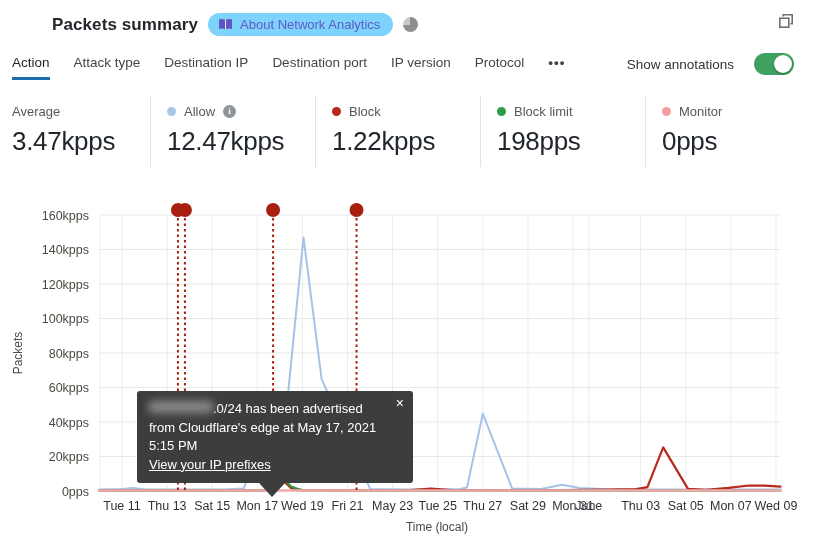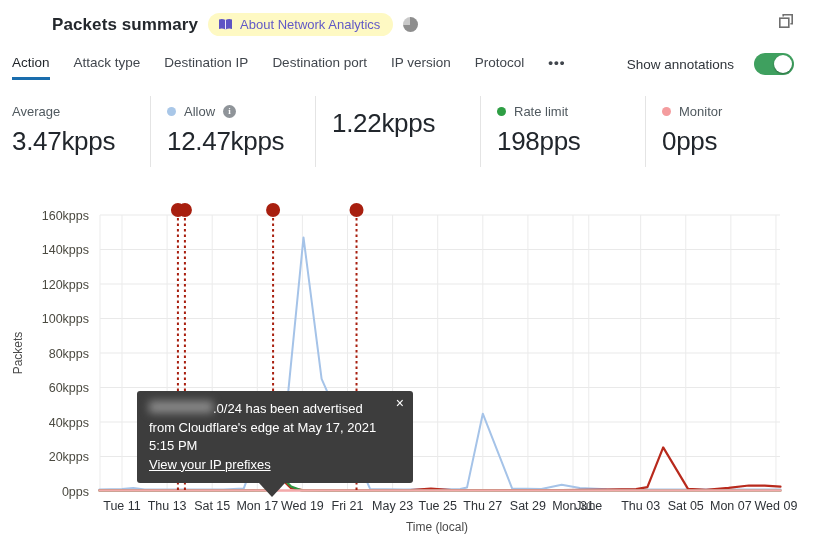--- a/index.html
+++ b/index.html
@@ -2,21 +2,21 @@
 <html><head>
 <meta charset="utf-8">
 <style>
   * { margin:0; padding:0; box-sizing:border-box; }
   html,body { background:#fff; }
   body { font-family:"Liberation Sans", sans-serif; width:816px; height:545px; position:relative; overflow:hidden; color:#24282d; }
 
   
   .header { position:absolute; left:12px; top:13px; display:flex; align-items:center; gap:10px;margin-left:40px; }
   .page-title { font-size:17px; font-weight:700; color:#24282d; letter-spacing:.1px; }
-  .badge { display:flex; align-items:center; gap:7px; background:#fef9c3; color:#6159c7; border-radius:14px; padding:4px 13px 4px 10px; font-size:13px; cursor:pointer; }
+  .badge { display:flex; align-items:center; gap:7px; background:#7dd3fc; color:#6159c7; border-radius:14px; padding:4px 13px 4px 10px; font-size:13px; cursor:pointer; }
   .pie-icon { width:15px; height:15px; border-radius:50%; background:conic-gradient(#8e8e8e 0 75%, #c9c9c9 75% 100%); }
   .restore-icon { position:absolute; left:777px; top:12px; width:18px; height:18px; cursor:pointer; }
 
   
   .tabs { position:absolute; left:12px; top:55px; display:flex; gap:24px; font-size:13.5px; color:#41464d; }
   .tab { cursor:pointer; padding-bottom:7px; border-bottom:3px solid transparent; white-space:nowrap; }
   .tab.active { color:#1f2328; border-bottom-color:#1a6dad; }
   .tab.more { letter-spacing:1px; font-weight:700; color:#41464d; }
   .annot-toggle-wrap { position:absolute; right:22px; top:53px; display:flex; align-items:center; gap:20px; font-size:13.5px; color:#2f343a; }
   .toggle { position:relative; width:40px; height:22px; border-radius:11px; background:#3fa05f; cursor:pointer; }
@@ -90,26 +90,30 @@
   </div>
   <div class="stat">
     <div class="stat-label">
       <span class="dot" style="background: rgb(169, 199, 232);"></span>
       <span>Allow</span>
       <span class="info-icon">i</span>
     </div>
     <div class="stat-value">12.47kpps</div>
   </div>
   <div class="stat">
+    <div class="stat-label">
+      <span class="dot" style="background: rgb(187, 39, 28);"></span>
+      <span>Block</span>
+    </div>
     <div class="stat-value">1.22kpps</div>
   </div>
   <div class="stat">
     <div class="stat-label">
       <span class="dot" style="background: rgb(46, 158, 68);"></span>
-      <span>Rate limit</span>
+      <span>Block limit</span>
     </div>
     <div class="stat-value">198pps</div>
   </div>
   <div class="stat">
     <div class="stat-label">
       <span class="dot" style="background: rgb(244, 156, 158);"></span>
       <span>Monitor</span>
     </div>
     <div class="stat-value">0pps</div>
   </div>

